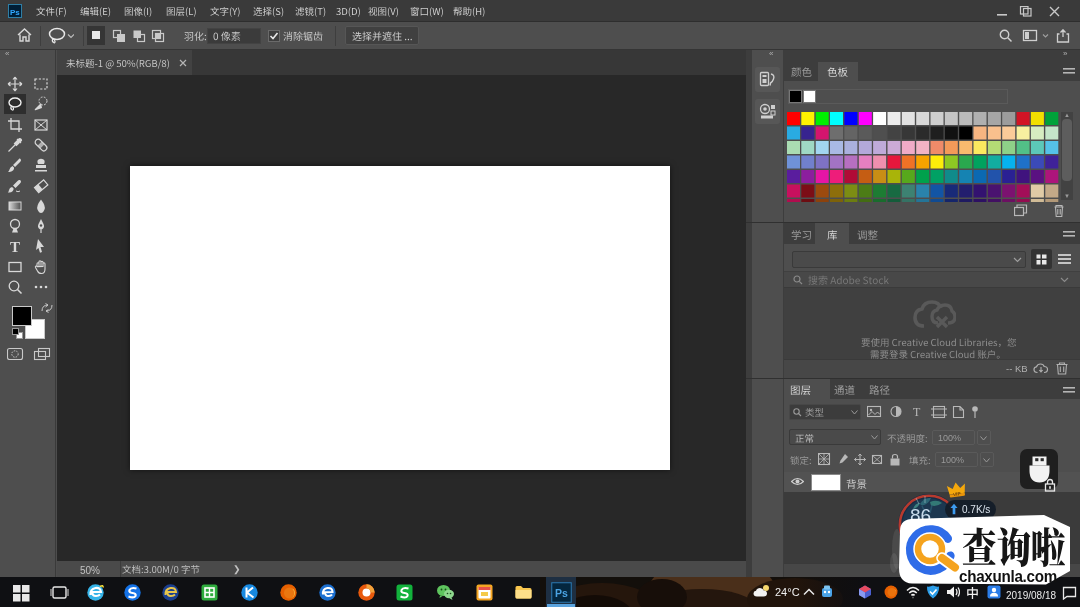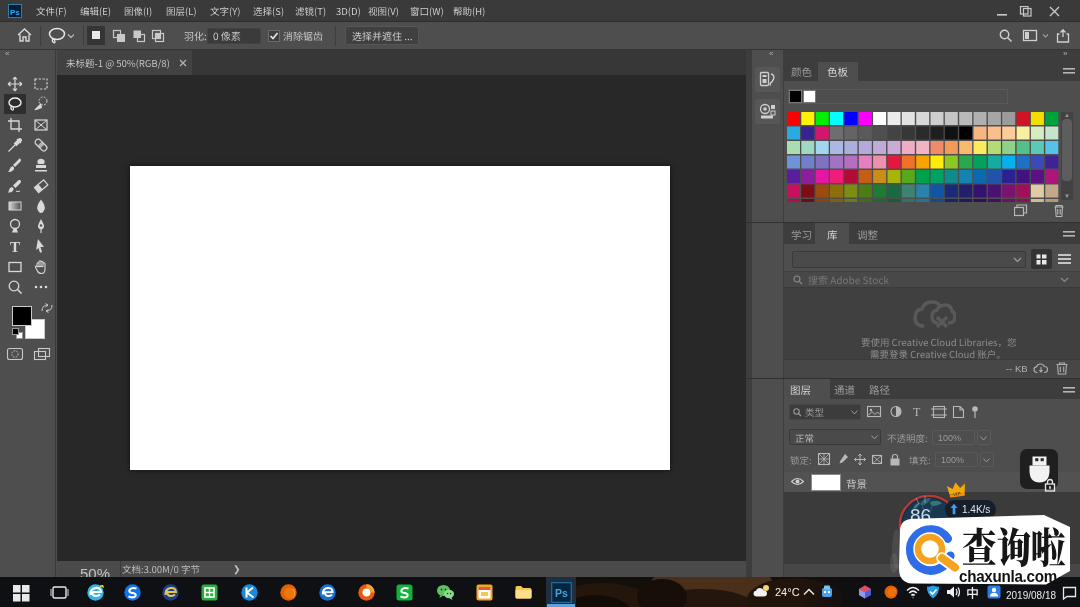--- a/index.html
+++ b/index.html
@@ -220,21 +220,21 @@
       <path transform="scale(0.0950,0.0950)" d="M6.2 -42.9H94.2V-35.5H6.2ZM13.3 -67.6H87.4V-60.2H13.3ZM45.9 -83.9H53.8V8.0H45.9ZM44.0 -39.1 50.4 -36.4Q46.9 -30.4 42.1 -24.7Q37.3 -19.0 31.8 -13.9Q26.4 -8.9 20.5 -4.7Q14.7 -0.6 8.9 2.4Q8.2 1.5 7.3 0.3Q6.3 -0.9 5.3 -2.0Q4.3 -3.2 3.4 -3.9Q9.1 -6.5 14.9 -10.3Q20.8 -14.1 26.2 -18.7Q31.6 -23.4 36.2 -28.6Q40.7 -33.8 44.0 -39.1ZM55.7 -39.1Q59.0 -33.8 63.6 -28.7Q68.3 -23.5 73.7 -18.8Q79.1 -14.0 85.0 -10.3Q90.9 -6.5 96.6 -4.0Q95.8 -3.2 94.7 -2.1Q93.7 -1.0 92.8 0.2Q91.8 1.4 91.1 2.5Q85.4 -0.5 79.5 -4.7Q73.6 -8.9 68.1 -14.0Q62.6 -19.1 57.9 -24.8Q53.1 -30.5 49.5 -36.4Z M146.6 -76.4H190.2V-69.3H146.6ZM142.2 -52.5H195.6V-45.4H142.2ZM163.6 -49.0H171.2V-1.7Q171.2 1.5 170.4 3.4Q169.6 5.2 167.4 6.2Q165.2 7.1 161.7 7.4Q158.1 7.6 152.9 7.6Q152.7 5.9 152.0 3.7Q151.3 1.6 150.5 -0.1Q154.4 -0.0 157.6 -0.0Q160.7 0.0 161.7 -0.0Q162.8 -0.1 163.2 -0.5Q163.6 -0.8 163.6 -1.8ZM177.9 -32.5 184.3 -34.5Q186.8 -29.6 189.1 -24.1Q191.3 -18.5 193.1 -13.3Q194.9 -8.1 195.7 -4.1L188.8 -1.6Q188.0 -5.6 186.4 -10.9Q184.7 -16.2 182.5 -21.9Q180.3 -27.5 177.9 -32.5ZM149.1 -34.2 156.0 -32.7Q154.5 -26.9 152.3 -21.3Q150.2 -15.6 147.7 -10.6Q145.2 -5.6 142.5 -1.8Q141.8 -2.3 140.7 -3.1Q139.6 -3.8 138.4 -4.6Q137.3 -5.3 136.4 -5.7Q140.6 -11.1 143.9 -18.7Q147.2 -26.3 149.1 -34.2ZM104.9 -62.8H140.8V-55.8H104.9ZM120.2 -84.0H127.7V7.9H120.2ZM119.3 -58.6 124.4 -57.0Q123.1 -51.5 121.2 -45.5Q119.4 -39.5 117.0 -33.8Q114.7 -28.0 112.1 -23.0Q109.4 -18.0 106.6 -14.5Q106.2 -15.5 105.4 -16.8Q104.7 -18.1 103.9 -19.3Q103.1 -20.6 102.4 -21.5Q105.8 -25.6 109.2 -31.8Q112.5 -38.0 115.1 -45.1Q117.8 -52.2 119.3 -58.6ZM127.2 -53.7Q128.1 -52.7 130.0 -50.3Q132.0 -47.8 134.3 -44.9Q136.6 -42.0 138.5 -39.6Q140.4 -37.1 141.2 -36.0L136.8 -30.1Q135.8 -31.8 134.1 -34.7Q132.3 -37.5 130.2 -40.6Q128.2 -43.7 126.4 -46.3Q124.5 -48.9 123.4 -50.3Z M217.6 -61.5V-53.9H238.0V-61.5ZM217.6 -74.3V-66.8H238.0V-74.3ZM210.8 -79.8H245.0V-48.4H210.8ZM204.9 -41.0H250.1V-35.1H204.9ZM249.9 -79.4H295.5V-73.3H249.9ZM225.2 -39.0H231.7V-0.9L225.2 -4.8ZM228.2 -24.4H248.3V-18.6H228.2ZM269.1 -77.3 276.7 -75.9Q275.2 -72.0 273.6 -68.0Q272.1 -64.1 270.8 -61.3L264.7 -62.7Q265.9 -65.9 267.2 -70.0Q268.4 -74.1 269.1 -77.3ZM216.8 -19.8Q219.4 -13.4 223.6 -9.5Q227.7 -5.7 233.4 -3.7Q239.0 -1.7 246.1 -1.1Q253.1 -0.4 261.5 -0.4Q262.9 -0.4 266.2 -0.4Q269.6 -0.4 274.0 -0.4Q278.4 -0.5 282.9 -0.5Q287.3 -0.5 291.0 -0.5Q294.6 -0.6 296.3 -0.6Q295.5 0.5 294.7 2.4Q293.9 4.3 293.6 5.8H286.8H261.4Q252.0 5.8 244.2 5.0Q236.5 4.1 230.3 1.6Q224.2 -0.9 219.7 -5.6Q215.2 -10.4 212.1 -18.2ZM254.0 -63.6H290.7V-21.9H284.1V-57.9H260.3V-21.5H254.0ZM212.4 -30.2 218.8 -29.8Q218.2 -17.7 216.0 -8.3Q213.9 1.2 208.8 7.8Q208.3 7.3 207.2 6.6Q206.2 5.9 205.2 5.2Q204.1 4.5 203.3 4.1Q208.3 -1.7 210.2 -10.5Q212.0 -19.3 212.4 -30.2ZM269.5 -53.0H275.9Q275.6 -42.5 274.6 -34.3Q273.5 -26.1 270.9 -20.1Q268.2 -14.1 263.1 -9.8Q258.0 -5.5 249.4 -2.7Q248.9 -3.8 247.9 -5.3Q246.8 -6.8 245.8 -7.7Q253.7 -10.1 258.3 -13.9Q263.0 -17.7 265.3 -23.1Q267.6 -28.5 268.4 -35.9Q269.3 -43.3 269.5 -53.0ZM273.0 -18.6 277.4 -22.6Q280.5 -20.5 283.9 -17.8Q287.3 -15.2 290.4 -12.6Q293.4 -10.0 295.4 -7.9L290.8 -3.3Q288.9 -5.4 285.9 -8.1Q282.9 -10.8 279.5 -13.6Q276.2 -16.3 273.0 -18.6Z M304.6 -24.5V-31.5H330.3V-24.5Z M343.5 0.0V-7.6H359.9V-62.3H346.8V-68.1Q351.7 -69.0 355.4 -70.3Q359.0 -71.6 362.0 -73.3H369.0V-7.6H383.7V0.0Z M457.5 17.3Q449.4 17.3 442.2 14.8Q435.1 12.2 429.7 7.1Q424.3 2.0 421.3 -5.5Q418.2 -12.9 418.2 -22.7Q418.2 -34.0 422.0 -43.1Q425.7 -52.2 432.2 -58.7Q438.7 -65.2 447.1 -68.7Q455.6 -72.2 464.9 -72.2Q476.2 -72.2 484.4 -67.5Q492.6 -62.9 497.0 -54.6Q501.5 -46.3 501.5 -35.2Q501.5 -27.9 499.5 -22.3Q497.5 -16.8 494.2 -13.1Q490.9 -9.3 486.9 -7.4Q483.0 -5.5 479.2 -5.5Q474.7 -5.5 471.4 -7.6Q468.2 -9.7 467.7 -14.0H467.4Q464.7 -10.8 461.1 -8.6Q457.5 -6.3 453.8 -6.3Q448.2 -6.3 444.3 -10.4Q440.3 -14.6 440.3 -22.2Q440.3 -26.6 441.9 -31.2Q443.4 -35.7 446.2 -39.6Q449.0 -43.5 453.0 -45.8Q457.0 -48.1 461.9 -48.1Q464.7 -48.1 467.0 -46.7Q469.3 -45.4 470.8 -42.6H471.0L472.3 -47.2H478.3L473.9 -24.9Q470.7 -11.7 480.0 -11.7Q483.6 -11.7 487.1 -14.5Q490.5 -17.2 492.8 -22.4Q495.1 -27.6 495.1 -34.8Q495.1 -41.6 493.1 -47.3Q491.1 -53.0 487.2 -57.2Q483.3 -61.4 477.5 -63.7Q471.7 -66.1 464.1 -66.1Q456.6 -66.1 449.6 -63.0Q442.6 -60.0 437.1 -54.3Q431.5 -48.7 428.2 -40.7Q424.9 -32.8 424.9 -23.0Q424.9 -14.8 427.4 -8.5Q429.9 -2.1 434.4 2.2Q438.9 6.6 445.0 8.9Q451.1 11.2 458.2 11.2Q463.3 11.2 468.0 9.7Q472.6 8.3 476.3 6.2L478.8 11.6Q474.0 14.5 468.7 15.9Q463.4 17.3 457.5 17.3ZM455.6 -12.6Q457.9 -12.6 460.5 -14.2Q463.1 -15.7 466.0 -19.3L469.1 -37.0Q467.6 -39.6 465.9 -40.6Q464.2 -41.7 461.9 -41.7Q458.7 -41.7 456.0 -39.9Q453.3 -38.2 451.5 -35.3Q449.6 -32.5 448.6 -29.2Q447.7 -25.8 447.7 -22.7Q447.7 -17.3 449.9 -15.0Q452.2 -12.6 455.6 -12.6Z M555.8 1.3Q550.1 1.3 545.7 -0.1Q541.4 -1.5 538.1 -3.7Q534.9 -5.9 532.3 -8.4L536.9 -14.4Q539.0 -12.3 541.6 -10.5Q544.1 -8.6 547.4 -7.5Q550.7 -6.3 554.9 -6.3Q559.2 -6.3 562.8 -8.4Q566.3 -10.5 568.4 -14.4Q570.5 -18.3 570.5 -23.6Q570.5 -31.4 566.3 -35.9Q562.2 -40.3 555.3 -40.3Q551.7 -40.3 549.0 -39.2Q546.3 -38.1 543.1 -36.0L538.2 -39.1L540.6 -73.3H576.2V-65.5H548.6L546.7 -44.3Q549.1 -45.7 551.8 -46.4Q554.4 -47.2 557.7 -47.2Q563.8 -47.2 568.8 -44.7Q573.8 -42.3 576.8 -37.1Q579.8 -31.9 579.8 -23.8Q579.8 -15.8 576.3 -10.2Q572.9 -4.6 567.4 -1.6Q561.9 1.3 555.8 1.3Z M612.9 1.3Q606.0 1.3 600.8 -2.9Q595.7 -7.1 592.9 -15.6Q590.1 -24.1 590.1 -36.9Q590.1 -49.7 592.9 -58.0Q595.7 -66.4 600.8 -70.5Q606.0 -74.6 612.9 -74.6Q619.9 -74.6 625.0 -70.5Q630.1 -66.3 632.9 -58.0Q635.7 -49.7 635.7 -36.9Q635.7 -24.1 632.9 -15.6Q630.1 -7.1 625.0 -2.9Q619.9 1.3 612.9 1.3ZM612.9 -6.1Q617.1 -6.1 620.2 -9.3Q623.4 -12.5 625.1 -19.4Q626.9 -26.2 626.9 -36.9Q626.9 -47.6 625.1 -54.4Q623.4 -61.1 620.2 -64.2Q617.1 -67.4 612.9 -67.4Q608.8 -67.4 605.6 -64.2Q602.4 -61.1 600.7 -54.4Q598.9 -47.6 598.9 -36.9Q598.9 -26.2 600.7 -19.4Q602.4 -12.5 605.6 -9.3Q608.8 -6.1 612.9 -6.1Z M661.1 -28.4Q656.1 -28.4 652.4 -31.2Q648.6 -33.9 646.6 -39.1Q644.5 -44.3 644.5 -51.7Q644.5 -59.1 646.6 -64.2Q648.6 -69.3 652.4 -72.0Q656.1 -74.6 661.1 -74.6Q666.2 -74.6 669.9 -72.0Q673.7 -69.3 675.8 -64.2Q677.8 -59.1 677.8 -51.7Q677.8 -44.3 675.8 -39.1Q673.7 -33.9 669.9 -31.2Q666.2 -28.4 661.1 -28.4ZM661.1 -34.0Q665.5 -34.0 668.2 -38.5Q670.8 -42.9 670.8 -51.7Q670.8 -60.5 668.2 -64.8Q665.5 -69.0 661.1 -69.0Q656.8 -69.0 654.1 -64.8Q651.4 -60.5 651.4 -51.7Q651.4 -42.9 654.1 -38.5Q656.8 -34.0 661.1 -34.0ZM663.2 1.3 703.7 -74.6H709.9L669.4 1.3ZM712.2 1.3Q707.2 1.3 703.5 -1.4Q699.7 -4.1 697.7 -9.3Q695.6 -14.5 695.6 -21.9Q695.6 -29.3 697.7 -34.4Q699.7 -39.5 703.5 -42.2Q707.2 -44.9 712.2 -44.9Q717.2 -44.9 720.9 -42.2Q724.7 -39.5 726.8 -34.4Q728.8 -29.3 728.8 -21.9Q728.8 -14.5 726.8 -9.3Q724.7 -4.1 720.9 -1.4Q717.2 1.3 712.2 1.3ZM712.2 -4.3Q716.5 -4.3 719.2 -8.7Q722.0 -13.1 722.0 -21.9Q722.0 -30.7 719.2 -35.0Q716.5 -39.3 712.2 -39.3Q707.9 -39.3 705.2 -35.0Q702.4 -30.7 702.4 -21.9Q702.4 -13.1 705.2 -8.7Q707.9 -4.3 712.2 -4.3Z M756.6 19.6Q749.7 8.4 745.8 -4.0Q741.9 -16.3 741.9 -31.1Q741.9 -45.8 745.8 -58.2Q749.7 -70.6 756.6 -81.8L762.2 -79.2Q755.8 -68.5 752.6 -56.2Q749.5 -43.8 749.5 -31.1Q749.5 -18.3 752.6 -6.0Q755.8 6.4 762.2 17.1Z M776.6 0.0V-73.3H799.5Q807.0 -73.3 812.8 -71.4Q818.5 -69.4 821.8 -64.9Q825.1 -60.4 825.1 -52.8Q825.1 -45.5 821.8 -40.6Q818.5 -35.8 812.8 -33.4Q807.0 -31.1 799.5 -31.1H785.8V0.0ZM785.8 -38.5H798.1Q806.7 -38.5 811.3 -42.1Q815.9 -45.6 815.9 -52.8Q815.9 -60.0 811.3 -62.9Q806.7 -65.8 798.1 -65.8H785.8ZM816.8 0.0 797.6 -33.5 804.9 -38.4 827.2 0.0Z M868.9 1.3Q859.2 1.3 851.8 -3.2Q844.3 -7.7 840.1 -16.2Q835.8 -24.7 835.8 -36.6Q835.8 -45.5 838.3 -52.5Q840.8 -59.6 845.3 -64.5Q849.9 -69.4 856.0 -72.0Q862.1 -74.6 869.4 -74.6Q877.1 -74.6 882.2 -71.8Q887.3 -68.9 890.5 -65.6L885.5 -59.6Q882.7 -62.5 878.9 -64.5Q875.2 -66.5 869.7 -66.5Q862.3 -66.5 856.8 -62.9Q851.3 -59.3 848.3 -52.7Q845.3 -46.0 845.3 -36.9Q845.3 -27.6 848.2 -20.9Q851.0 -14.1 856.5 -10.5Q862.0 -6.8 869.8 -6.8Q873.7 -6.8 877.3 -7.9Q880.8 -9.1 883.0 -11.1V-30.3H867.4V-38.0H891.5V-7.2Q887.9 -3.5 882.1 -1.1Q876.2 1.3 868.9 1.3Z M909.0 0.0V-73.3H930.7Q938.2 -73.3 943.8 -71.5Q949.5 -69.7 952.7 -65.8Q955.9 -61.9 955.9 -55.4Q955.9 -51.8 954.6 -48.6Q953.4 -45.3 951.0 -43.0Q948.6 -40.6 945.2 -39.5V-39.0Q951.7 -37.8 955.9 -33.4Q960.1 -29.0 960.1 -21.5Q960.1 -14.3 956.5 -9.5Q953.0 -4.8 946.8 -2.4Q940.5 0.0 932.3 0.0ZM918.2 -42.2H929.1Q938.6 -42.2 942.7 -45.4Q946.8 -48.6 946.8 -54.2Q946.8 -60.7 942.4 -63.4Q938.1 -66.0 929.5 -66.0H918.2ZM918.2 -7.4H931.0Q940.4 -7.4 945.7 -10.9Q951.0 -14.4 951.0 -21.8Q951.0 -28.7 945.8 -31.8Q940.6 -35.0 931.0 -35.0H918.2Z M965.7 17.9 995.7 -79.4H1002.3L972.4 17.9Z M1031.8 1.3Q1025.0 1.3 1019.7 -1.2Q1014.4 -3.7 1011.4 -8.1Q1008.4 -12.5 1008.4 -18.2Q1008.4 -23.1 1010.3 -27.1Q1012.3 -31.0 1015.4 -33.8Q1018.5 -36.7 1021.8 -38.5V-38.9Q1017.8 -41.7 1014.9 -45.9Q1011.9 -50.0 1011.9 -55.8Q1011.9 -61.4 1014.5 -65.6Q1017.2 -69.7 1021.7 -72.1Q1026.3 -74.4 1032.0 -74.4Q1038.3 -74.4 1042.8 -71.9Q1047.3 -69.4 1049.7 -65.1Q1052.1 -60.8 1052.1 -55.1Q1052.1 -51.3 1050.6 -47.9Q1049.0 -44.5 1046.8 -41.8Q1044.6 -39.2 1042.4 -37.4V-36.9Q1045.6 -35.1 1048.4 -32.6Q1051.2 -30.0 1053.0 -26.3Q1054.7 -22.7 1054.7 -17.6Q1054.7 -12.4 1051.8 -8.0Q1049.0 -3.7 1043.8 -1.2Q1038.7 1.3 1031.8 1.3ZM1036.8 -39.8Q1040.5 -43.1 1042.4 -46.8Q1044.3 -50.6 1044.3 -54.6Q1044.3 -58.3 1042.9 -61.2Q1041.4 -64.1 1038.6 -65.9Q1035.8 -67.6 1031.9 -67.6Q1026.8 -67.6 1023.5 -64.4Q1020.2 -61.2 1020.2 -55.8Q1020.2 -51.5 1022.6 -48.5Q1024.9 -45.6 1028.7 -43.6Q1032.5 -41.5 1036.8 -39.8ZM1031.9 -5.5Q1036.2 -5.5 1039.3 -7.1Q1042.5 -8.7 1044.2 -11.5Q1046.0 -14.3 1046.0 -17.9Q1046.0 -21.6 1044.4 -24.3Q1042.8 -26.9 1040.2 -28.9Q1037.5 -30.9 1034.0 -32.5Q1030.5 -34.1 1026.6 -35.6Q1022.2 -32.8 1019.4 -28.5Q1016.5 -24.3 1016.5 -19.0Q1016.5 -15.2 1018.5 -12.1Q1020.5 -9.0 1024.1 -7.3Q1027.6 -5.5 1031.9 -5.5Z M1069.2 19.6 1063.5 17.1Q1070.0 6.4 1073.2 -6.0Q1076.4 -18.3 1076.4 -31.1Q1076.4 -43.8 1073.2 -56.2Q1070.0 -68.5 1063.5 -79.2L1069.2 -81.8Q1076.2 -70.6 1080.1 -58.2Q1083.9 -45.8 1083.9 -31.1Q1083.9 -16.3 1080.1 -4.0Q1076.2 8.4 1069.2 19.6Z" fill="#c9c9c9"></path>
     </svg>
 <svg class="a" style="left:179px;top:59px" width="8" height="8" viewBox="0 0 8 8">
       <path d="M1 1 L7 7 M7 1 L1 7" stroke="#b5b5b5" stroke-width="1.2"></path>
     </svg>
 <div class="a" style="left:57px;top:75px;width:689px;height:486px;background:#282828"></div>
 <div class="a" style="left:130px;top:166px;width:540px;height:304px;background:#fff;box-shadow:0 0 6px rgba(0,0,0,0.55)"></div>
 <div class="a" style="left:57px;top:561px;width:689px;height:16px;background:#4a4a4a"></div>
 <div class="a" style="left:57px;top:561px;width:1080px;height:16px;background:#4a4a4a;width:1023px"></div>
 <div class="a" style="left:120px;top:561px;width:1px;height:16px;background:#3c3c3c"></div>
-<div class="a" style="left:80px;top:565px;font-size:15px;color:#c2c2c2">50%</div>
+<div class="a" style="left:80px;top:565px;font-size:10px;color:#c2c2c2">50%</div>
 <svg class="vt" style="left:122px;top:572.5px">
       <path transform="scale(0.0950,0.0950)" d="M72.5 -63.0 80.2 -60.7Q73.9 -42.6 64.0 -29.4Q54.1 -16.2 40.3 -7.2Q26.5 1.9 8.3 7.8Q7.9 6.9 7.1 5.5Q6.3 4.2 5.3 2.9Q4.4 1.5 3.6 0.7Q21.5 -4.5 34.8 -12.8Q48.2 -21.2 57.5 -33.5Q66.8 -45.9 72.5 -63.0ZM27.0 -62.6Q32.7 -47.1 42.4 -34.5Q52.1 -21.9 65.7 -12.9Q79.3 -4.0 96.7 0.4Q95.9 1.2 94.9 2.4Q93.9 3.7 93.0 5.0Q92.2 6.2 91.5 7.3Q73.6 2.4 59.9 -7.1Q46.2 -16.5 36.3 -30.0Q26.5 -43.5 20.1 -60.3ZM5.0 -66.4H95.4V-59.0H5.0ZM42.3 -82.3 50.1 -84.7Q52.4 -81.1 54.7 -76.8Q56.9 -72.4 58.0 -69.3L49.7 -66.6Q48.8 -69.7 46.7 -74.2Q44.6 -78.6 42.3 -82.3Z M104.7 -62.6H139.0V-55.5H104.7ZM119.3 -84.0H126.4V7.9H119.3ZM118.6 -58.1 123.3 -56.5Q122.2 -50.5 120.4 -44.1Q118.7 -37.7 116.4 -31.4Q114.2 -25.2 111.7 -19.9Q109.2 -14.5 106.5 -10.8Q105.9 -12.3 104.7 -14.2Q103.6 -16.2 102.6 -17.5Q105.1 -20.9 107.5 -25.6Q109.9 -30.3 112.0 -35.8Q114.2 -41.3 115.9 -47.0Q117.5 -52.7 118.6 -58.1ZM126.0 -52.1Q126.9 -51.1 128.8 -48.5Q130.7 -45.9 132.8 -42.9Q135.0 -39.9 136.8 -37.3Q138.6 -34.8 139.3 -33.7L134.7 -27.9Q133.8 -29.8 132.2 -32.7Q130.6 -35.6 128.7 -38.7Q126.8 -41.8 125.1 -44.5Q123.4 -47.2 122.3 -48.8ZM162.1 -83.7H169.4V-43.7H162.1ZM185.1 -77.6 192.5 -75.5Q190.8 -71.4 188.9 -67.0Q187.0 -62.6 185.0 -58.6Q183.1 -54.6 181.3 -51.5L175.3 -53.4Q177.1 -56.5 178.9 -60.8Q180.7 -65.0 182.4 -69.4Q184.0 -73.9 185.1 -77.6ZM139.7 -75.1 145.8 -77.4Q147.6 -73.8 149.4 -69.7Q151.2 -65.6 152.7 -61.7Q154.2 -57.8 155.1 -54.7L148.6 -52.1Q147.8 -55.2 146.3 -59.2Q144.8 -63.2 143.1 -67.3Q141.3 -71.5 139.7 -75.1ZM139.2 -47.1H191.6V7.1H184.2V-39.8H139.2ZM140.4 -26.9H186.9V-20.1H140.4ZM136.9 -6.3H186.7V0.9H136.9Z M213.9 -39.0Q211.2 -39.0 209.2 -41.0Q207.3 -42.9 207.3 -46.0Q207.3 -49.1 209.2 -51.1Q211.2 -53.0 213.9 -53.0Q216.6 -53.0 218.6 -51.1Q220.5 -49.1 220.5 -46.0Q220.5 -42.9 218.6 -41.0Q216.6 -39.0 213.9 -39.0ZM213.9 1.3Q211.2 1.3 209.2 -0.6Q207.3 -2.6 207.3 -5.6Q207.3 -8.8 209.2 -10.7Q211.2 -12.6 213.9 -12.6Q216.6 -12.6 218.6 -10.7Q220.5 -8.8 220.5 -5.6Q220.5 -2.6 218.6 -0.6Q216.6 1.3 213.9 1.3Z M254.1 1.3Q248.4 1.3 244.0 -0.1Q239.7 -1.5 236.4 -3.8Q233.1 -6.1 230.7 -8.8L235.4 -14.7Q238.6 -11.4 243.0 -8.9Q247.3 -6.3 253.5 -6.3Q257.9 -6.3 261.3 -7.9Q264.6 -9.6 266.5 -12.7Q268.4 -15.7 268.4 -19.9Q268.4 -24.3 266.2 -27.6Q264.1 -30.9 259.1 -32.8Q254.1 -34.6 245.6 -34.6V-41.6Q253.2 -41.6 257.6 -43.5Q262.0 -45.3 264.0 -48.5Q265.9 -51.7 265.9 -55.6Q265.9 -60.9 262.6 -64.1Q259.3 -67.2 253.5 -67.2Q249.1 -67.2 245.3 -65.2Q241.4 -63.2 238.3 -60.1L233.4 -65.9Q237.6 -69.7 242.6 -72.2Q247.5 -74.6 253.8 -74.6Q260.0 -74.6 264.8 -72.5Q269.7 -70.3 272.4 -66.2Q275.2 -62.1 275.2 -56.3Q275.2 -49.6 271.6 -45.2Q268.0 -40.8 262.2 -38.7V-38.2Q266.5 -37.2 270.0 -34.7Q273.5 -32.2 275.6 -28.4Q277.7 -24.6 277.7 -19.6Q277.7 -13.1 274.5 -8.4Q271.3 -3.7 266.0 -1.2Q260.7 1.3 254.1 1.3Z M297.2 1.3Q294.5 1.3 292.5 -0.6Q290.6 -2.6 290.6 -5.6Q290.6 -8.8 292.5 -10.7Q294.5 -12.6 297.2 -12.6Q299.9 -12.6 301.9 -10.7Q303.8 -8.8 303.8 -5.6Q303.8 -2.6 301.9 -0.6Q299.9 1.3 297.2 1.3Z M338.9 1.3Q332.0 1.3 326.8 -2.9Q321.7 -7.1 318.9 -15.6Q316.1 -24.1 316.1 -36.9Q316.1 -49.7 318.9 -58.0Q321.7 -66.4 326.8 -70.5Q332.0 -74.6 338.9 -74.6Q345.9 -74.6 351.0 -70.5Q356.1 -66.3 358.9 -58.0Q361.7 -49.7 361.7 -36.9Q361.7 -24.1 358.9 -15.6Q356.1 -7.1 351.0 -2.9Q345.9 1.3 338.9 1.3ZM338.9 -6.1Q343.1 -6.1 346.2 -9.3Q349.4 -12.5 351.1 -19.4Q352.9 -26.2 352.9 -36.9Q352.9 -47.6 351.1 -54.4Q349.4 -61.1 346.2 -64.2Q343.1 -67.4 338.9 -67.4Q334.8 -67.4 331.6 -64.2Q328.4 -61.1 326.7 -54.4Q324.9 -47.6 324.9 -36.9Q324.9 -26.2 326.7 -19.4Q328.4 -12.5 331.6 -9.3Q334.8 -6.1 338.9 -6.1Z M394.4 1.3Q387.5 1.3 382.3 -2.9Q377.2 -7.1 374.4 -15.6Q371.6 -24.1 371.6 -36.9Q371.6 -49.7 374.4 -58.0Q377.2 -66.4 382.3 -70.5Q387.5 -74.6 394.4 -74.6Q401.4 -74.6 406.5 -70.5Q411.6 -66.3 414.4 -58.0Q417.2 -49.7 417.2 -36.9Q417.2 -24.1 414.4 -15.6Q411.6 -7.1 406.5 -2.9Q401.4 1.3 394.4 1.3ZM394.4 -6.1Q398.6 -6.1 401.7 -9.3Q404.9 -12.5 406.6 -19.4Q408.4 -26.2 408.4 -36.9Q408.4 -47.6 406.6 -54.4Q404.9 -61.1 401.7 -64.2Q398.6 -67.4 394.4 -67.4Q390.3 -67.4 387.1 -64.2Q383.9 -61.1 382.2 -54.4Q380.4 -47.6 380.4 -36.9Q380.4 -26.2 382.2 -19.4Q383.9 -12.5 387.1 -9.3Q390.3 -6.1 394.4 -6.1Z M432.2 0.0V-73.3H443.3L457.3 -34.1Q458.7 -30.4 460.0 -26.5Q461.3 -22.6 462.6 -18.8H463.0Q464.4 -22.6 465.6 -26.5Q466.9 -30.4 468.1 -34.1L482.1 -73.3H493.2V0.0H484.6V-40.6Q484.6 -43.8 484.8 -47.6Q485.0 -51.3 485.3 -55.2Q485.6 -59.0 485.8 -62.2H485.4L479.5 -45.5L465.7 -7.4H459.5L445.6 -45.5L439.7 -62.2H439.3Q439.7 -59.0 439.9 -55.2Q440.2 -51.3 440.4 -47.6Q440.5 -43.8 440.5 -40.6V0.0Z M504.4 17.9 534.4 -79.4H541.0L511.1 17.9Z M570.3 1.3Q563.4 1.3 558.2 -2.9Q553.1 -7.1 550.3 -15.6Q547.5 -24.1 547.5 -36.9Q547.5 -49.7 550.3 -58.0Q553.1 -66.4 558.2 -70.5Q563.4 -74.6 570.3 -74.6Q577.3 -74.6 582.4 -70.5Q587.5 -66.3 590.3 -58.0Q593.1 -49.7 593.1 -36.9Q593.1 -24.1 590.3 -15.6Q587.5 -7.1 582.4 -2.9Q577.3 1.3 570.3 1.3ZM570.3 -6.1Q574.5 -6.1 577.6 -9.3Q580.8 -12.5 582.5 -19.4Q584.3 -26.2 584.3 -36.9Q584.3 -47.6 582.5 -54.4Q580.8 -61.1 577.6 -64.2Q574.5 -67.4 570.3 -67.4Q566.2 -67.4 563.0 -64.2Q559.8 -61.1 558.1 -54.4Q556.3 -47.6 556.3 -36.9Q556.3 -26.2 558.1 -19.4Q559.8 -12.5 563.0 -9.3Q566.2 -6.1 570.3 -6.1Z M643.7 -55.1H691.7V-48.0H643.7ZM627.3 -30.0H713.4V-22.8H627.3ZM666.4 -36.3H674.3V-1.2Q674.3 2.1 673.3 3.9Q672.3 5.7 669.6 6.7Q667.0 7.5 662.9 7.7Q658.7 7.9 652.3 7.9Q652.1 6.8 651.6 5.4Q651.0 4.1 650.4 2.8Q649.7 1.4 649.1 0.4Q652.5 0.5 655.5 0.5Q658.6 0.6 660.9 0.6Q663.2 0.6 664.1 0.6Q665.4 0.5 665.9 0.1Q666.4 -0.4 666.4 -1.4ZM689.5 -55.1H691.5L693.2 -55.5L698.3 -51.6Q694.7 -48.0 690.2 -44.3Q685.6 -40.6 680.6 -37.4Q675.6 -34.2 670.6 -31.8Q669.9 -32.8 668.6 -34.2Q667.4 -35.5 666.4 -36.3Q670.7 -38.4 675.1 -41.3Q679.4 -44.2 683.2 -47.4Q687.0 -50.7 689.5 -53.5ZM628.4 -73.6H712.4V-52.9H704.7V-66.4H635.8V-52.9H628.4ZM662.7 -82.4 670.1 -84.7Q672.3 -82.0 674.2 -78.5Q676.2 -75.1 677.1 -72.5L669.4 -69.7Q668.6 -72.4 666.8 -75.9Q664.9 -79.5 662.7 -82.4Z M797.6 -48.6H805.3V-15.2Q805.3 -11.8 804.4 -9.8Q803.5 -7.9 800.7 -6.9Q797.9 -6.0 793.2 -5.8Q788.4 -5.7 781.3 -5.7Q781.1 -7.5 780.5 -9.7Q779.8 -11.9 779.0 -13.5Q782.7 -13.4 786.0 -13.4Q789.3 -13.3 791.7 -13.3Q794.1 -13.4 795.1 -13.4Q796.5 -13.5 797.1 -13.9Q797.6 -14.3 797.6 -15.4ZM756.4 -44.2H764.3V7.8H756.4ZM730.2 -48.6H800.9V-41.4H730.2ZM725.9 -72.7H815.0V-65.5H725.9ZM749.3 -84.0H757.0V-54.0H749.3ZM783.8 -84.0H791.6V-54.0H783.8Z" fill="#c2c2c2"></path>
     </svg>
 <div class="a" style="left:233px;top:564px;font-size:9px;color:#c2c2c2">❯</div>
 <div class="a" style="left:746px;top:50px;width:334px;height:527px;background:#3d3d3d"></div>
 <div class="a" style="left:752px;top:50px;width:31px;height:527px;background:#4e4e4e"></div>
 <div class="a" style="left:769px;top:49px;color:#b0b0b0;font-size:8px;letter-spacing:-1px">«</div>
 <div class="a" style="left:755px;top:67px;width:25px;height:25px;background:#575757;border-radius:3px"></div>
 <div class="a" style="left:755px;top:99px;width:25px;height:25px;background:#575757;border-radius:3px"></div>
 <svg class="a" style="left:758px;top:70px" width="19" height="19" viewBox="0 0 19 19">
@@ -739,21 +739,21 @@
 <g transform="rotate(-8 11 9)">
         <path d="M3 14 L1.5 4.5 L7 8.5 L11 2 L15 8.5 L20.5 4.5 L19 14 Z" fill="#f5a80c"></path>
 <rect x="3" y="14" width="16" height="3" rx="1" fill="#e8940a"></rect>
 <text x="6.5" y="16" font-family="Liberation Sans" font-size="5" font-weight="bold" fill="#7a4a05">VIP</text>
       </g>
     </svg>
 <div class="a" style="left:945px;top:500px;width:51px;height:19px;background:rgba(18,28,40,0.93);border-radius:9.5px"></div>
 <svg class="a" style="left:950px;top:503px" width="8" height="12" viewBox="0 0 9 13">
       <path d="M4.5 0.5 L8.5 5.5 H6 V12.5 H3 V5.5 H0.5 Z" fill="#3d9bf0"></path>
     </svg>
-<div class="a" style="left:962px;top:504px;font-size:10px;color:#dbe4ee">1.4K/s</div>
+<div class="a" style="left:962px;top:504px;font-size:10px;color:#dbe4ee">0.7K/s</div>
 <svg class="a" style="left:897px;top:512px" width="183" height="78" viewBox="0 0 183 78">
 <path d="M19 6.8 L147 3 L173 15 L173 59 L149 72.5 L15 71.5 Q2 71 2 56 L3 19 Q3 6 19 6.8 Z" fill="#ffffff"></path>
 </svg>
 <svg class="a" style="left:901px;top:518px" width="64" height="64" viewBox="0 0 64 64">
 <g transform="translate(30,32.5)">
 <path d="M 19.4 5.2 A 20.5 20.5 0 1 1 16.8 -11.8" fill="none" stroke="#2f6ce8" stroke-width="8.5" stroke-linecap="round"></path>
 <circle cx="-1" cy="-1.5" r="12" fill="none" stroke="#ffffff" stroke-width="9.5"></circle>
 <circle cx="-1" cy="-1.5" r="12" fill="none" stroke="#f5a31e" stroke-width="6.5"></circle>
 <path d="M 11 7.5 L 24 17" stroke="#ffffff" stroke-width="11.5" stroke-linecap="round"></path>
 <path d="M 11 7.5 L 24 17" stroke="#f5a31e" stroke-width="8" stroke-linecap="round"></path>

